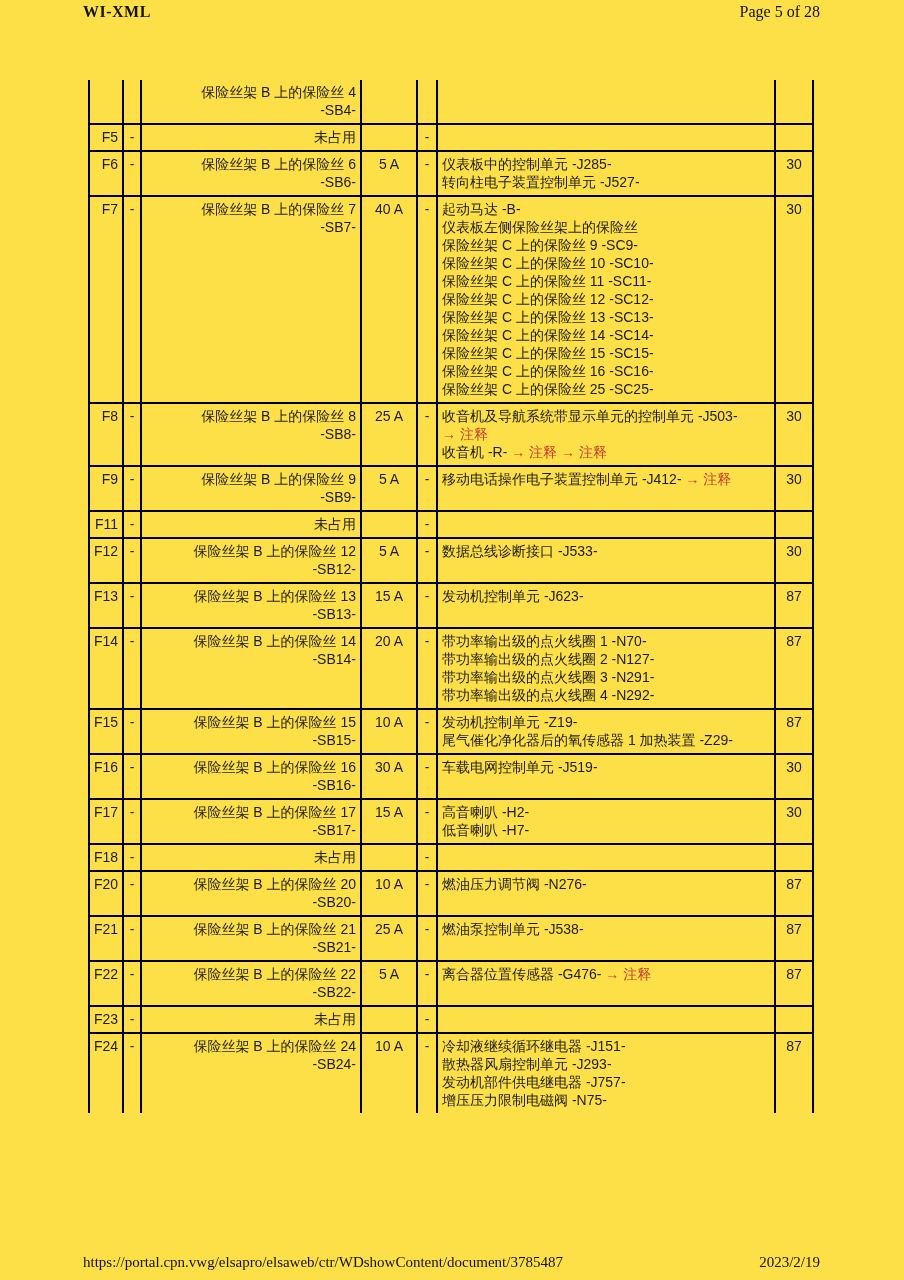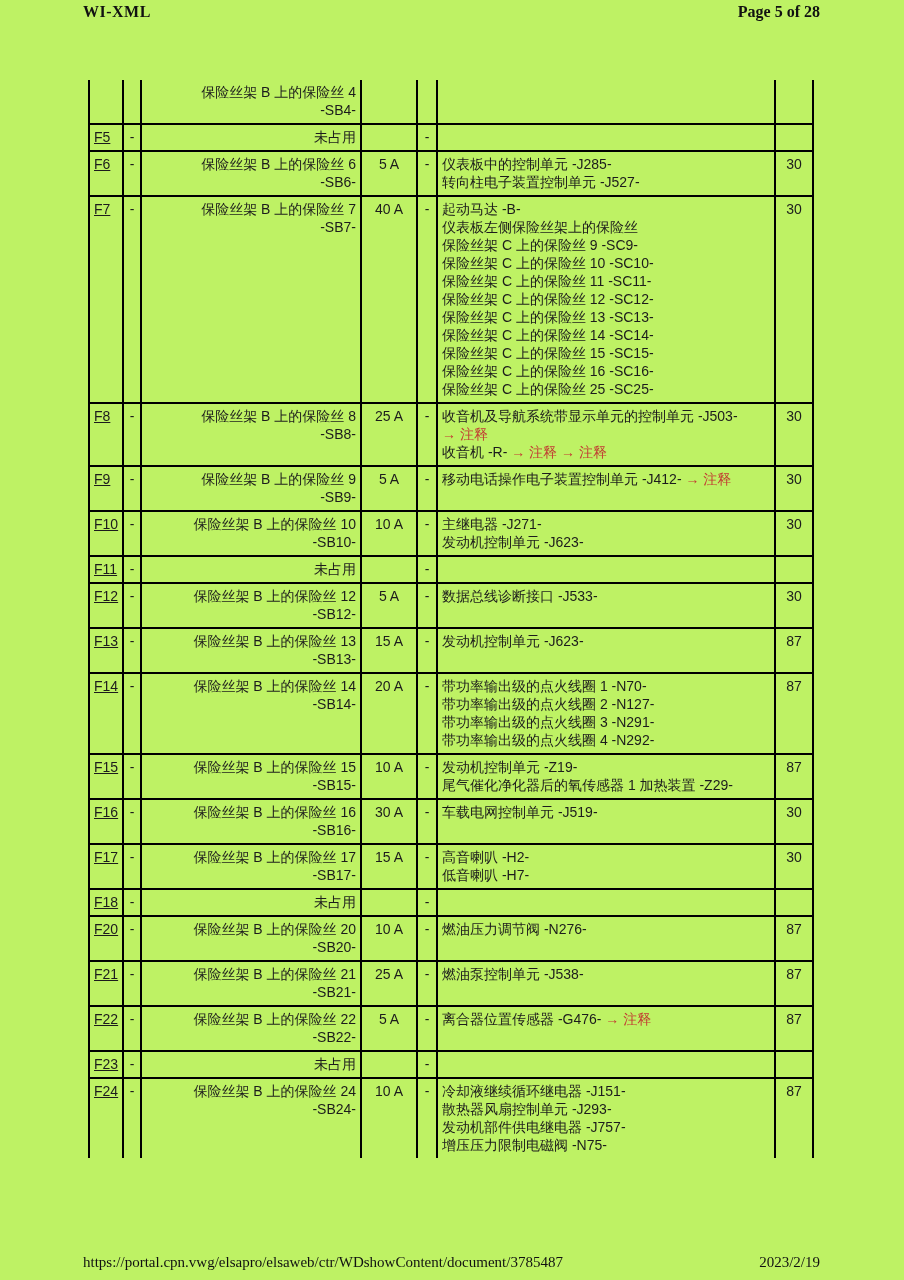--- a/index.html
+++ b/index.html
@@ -1,38 +1,38 @@
 <!DOCTYPE html>
 <html><head>
 <meta charset="utf-8">
 <style>
   * { margin: 0; padding: 0; box-sizing: border-box; }
   html, body { background: #ffffff; }
   .page {
     position: relative;
     width: 904px;
     height: 1280px;
-    background: #bef264;
+    background: #fde047;
     font-family: "Liberation Sans", sans-serif;
     color: #1c1c1c;
     overflow: hidden;
   }
   .hdr {
     position: absolute;
     top: 3px;
     left: 83px;
     right: 84px;
     display: flex;
     justify-content: space-between;
     font-family: "Liberation Serif", serif;
     font-size: 16px;
     color: #111;
   }
   .hdr .hleft { font-weight: bold; letter-spacing: 0.5px; }
-  .hdr .hright { font-weight: bold; }
+  .hdr .hright { font-weight: normal; }
   .ftr {
     position: absolute;
     top: 1254px;
     left: 83px;
     right: 84px;
     display: flex;
     justify-content: space-between;
     font-family: "Liberation Serif", serif;
     font-size: 15px;
     color: #111;
@@ -48,21 +48,21 @@
     line-height: 18px;
   }
   table.fuse td {
     border: 2px solid #000;
     vertical-align: top;
     padding: 3px 4px 4px 4px;
     overflow: hidden;
   }
   table.fuse tr:first-child td { border-top: none; }
   table.fuse tr:last-child td { border-bottom: none; }
-  td.c-id { text-align: left; padding-left: 1px; padding-right: 1px; text-decoration: underline; }
+  td.c-id { text-align: right; padding-left: 1px; padding-right: 1px; }
   td.c-dash { text-align: center; padding-left: 0; padding-right: 0; }
   td.c-desc { text-align: right; padding-left: 7px; }
   td.c-amp { text-align: center; padding-left: 1px; padding-right: 1px; white-space: nowrap; }
   td.c-comp { text-align: left; padding-left: 7px; }
   td.c-term { text-align: center; padding-left: 1px; padding-right: 1px; }
   .line { display: block; }
   .note { cursor: pointer; }
 </style>
 </head>
 <body>
@@ -171,35 +171,20 @@
             <span class="line"><span>-SB9-</span></span>
           </td>
           <td class="c-amp">5 A</td>
           <td class="c-dash">-</td>
           <td class="c-comp">
             <span class="line"><span>移动电话操作电子装置控制单元 -J412- </span><span class="note" style="color: rgb(194, 59, 50);">→ 注释</span></span>
           </td>
           <td class="c-term">30</td>
         </tr>
         <tr>
-          <td class="c-id">F10</td>
-          <td class="c-dash">-</td>
-          <td class="c-desc">
-            <span class="line"><span>保险丝架 B 上的保险丝 10</span></span>
-            <span class="line"><span>-SB10-</span></span>
-          </td>
-          <td class="c-amp">10 A</td>
-          <td class="c-dash">-</td>
-          <td class="c-comp">
-            <span class="line"><span>主继电器 -J271-</span></span>
-            <span class="line"><span>发动机控制单元 -J623-</span></span>
-          </td>
-          <td class="c-term">30</td>
-        </tr>
-        <tr>
           <td class="c-id">F11</td>
           <td class="c-dash">-</td>
           <td class="c-desc">
             <span class="line"><span>未占用</span></span>
           </td>
           <td class="c-amp"></td>
           <td class="c-dash">-</td>
           <td class="c-comp"></td>
           <td class="c-term"></td>
         </tr>

